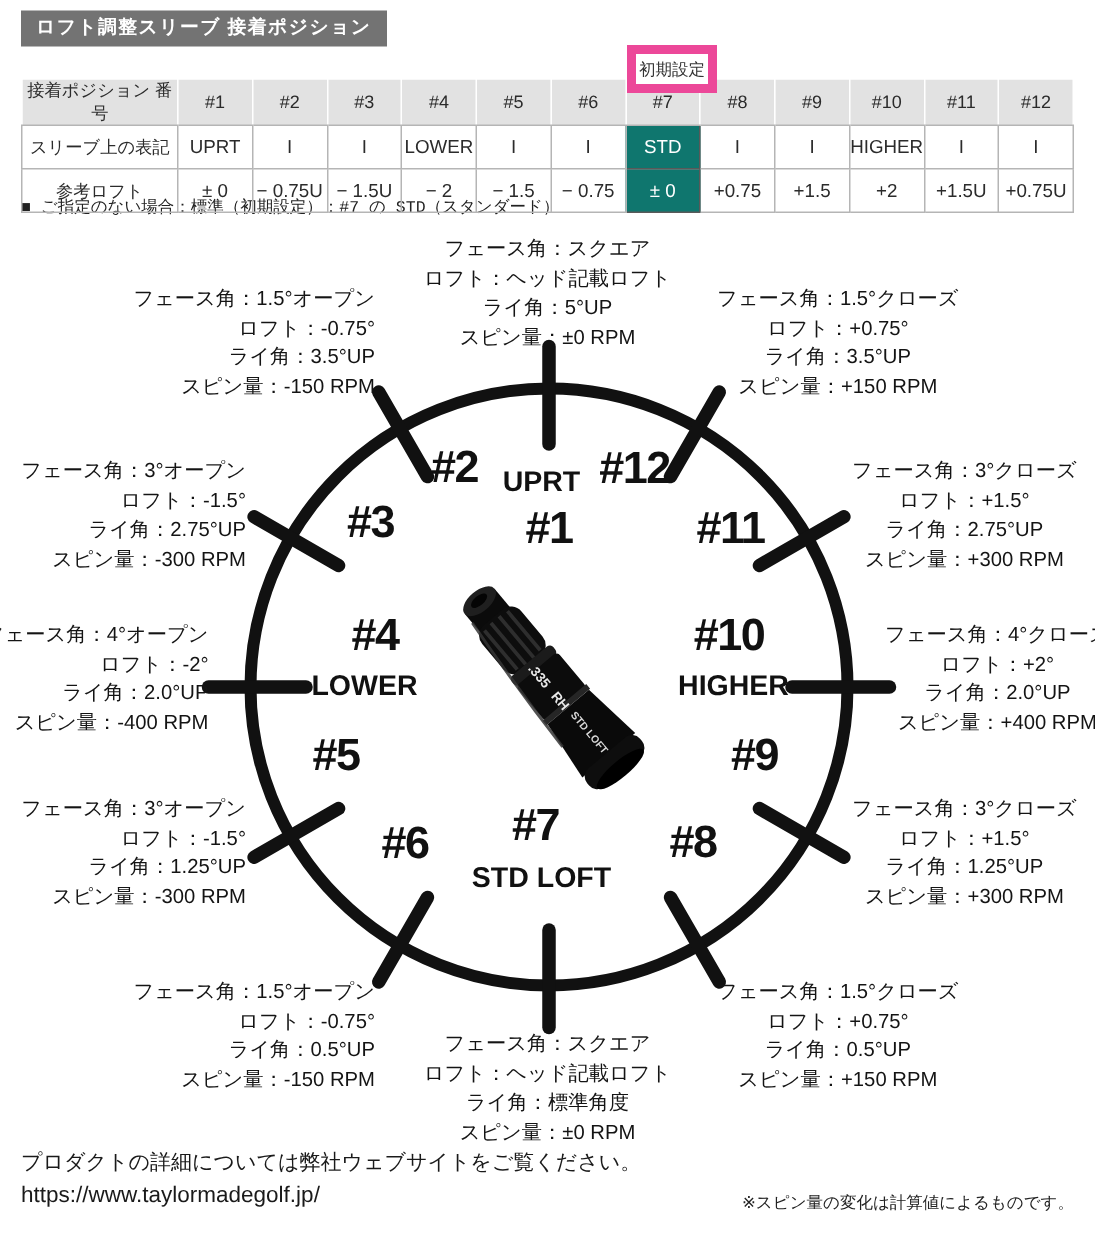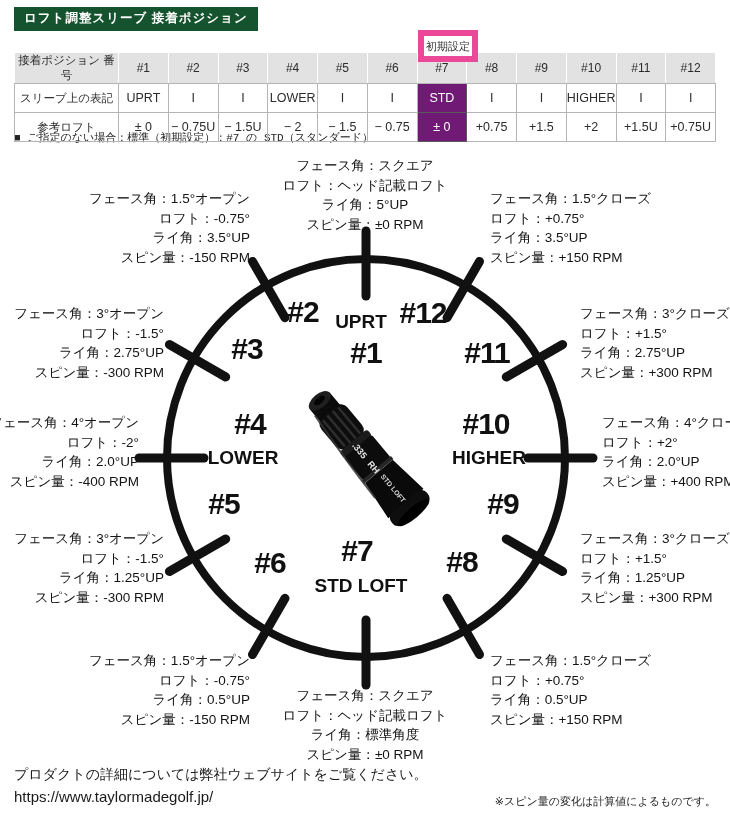--- a/index.html
+++ b/index.html
@@ -1,51 +1,51 @@
 <!DOCTYPE html>
 <html><head>
 <meta charset="utf-8">
 <style>
   html,body{margin:0;padding:0;background:#fff;}
   body{font-family:"Liberation Sans","DejaVu Sans",sans-serif;color:#1a1a1a;}
   .page{position:relative;width:730px;height:822px;background:#fff;overflow:hidden;}
 
-  .titlebar{position:absolute;left:14px;top:7px;background:#14532d;color:#fff;
+  .titlebar{position:absolute;left:14px;top:7px;background:#737373;color:#fff;
     font-size:12.5px;font-weight:bold;letter-spacing:1px;padding:3px 10px 4px;}
 
   .initbox{position:absolute;left:418px;top:30px;width:48px;height:20px;background:#fff;
     border:6px solid #ec4899;display:flex;align-items:center;justify-content:center;
     font-size:11px;color:#333;z-index:3;}
 
   table.postable{position:absolute;left:14px;top:52px;width:702px;border-collapse:collapse;
     table-layout:fixed;z-index:2;}
   .postable td{border:1px solid #b5b5b5;text-align:center;vertical-align:middle;
     color:#2b2b2b;font-size:12.5px;padding:0;}
   .postable col.lblcol{width:104px;}
   .postable tr.hdr td{background:#e2e2e2;border-color:#fff;border-bottom-color:#b5b5b5;
     font-size:12px;height:24px;}
   .postable tr.hdr td.lbl{font-size:11.5px;}
   .postable tr.mid td{height:28px;}
   .postable tr.bot td{height:28px;}
   .postable td.lbl{font-size:11.5px;}
-  .postable td.dark{background:#701a75;color:#fff;border-color:#595959;}
+  .postable td.dark{background:#0f766e;color:#fff;border-color:#595959;}
 
   .tnote{position:absolute;left:14px;top:130px;font-size:11px;color:#222;font-family:Liberation Mono, monospace;}
 
   .dial-svg{position:absolute;left:0;top:140px;z-index:1;}
 
   .dlab{position:absolute;transform:translate(-50%,-50%);font-weight:800;color:#111;
     white-space:nowrap;z-index:2;}
   .dnum{font-size:30px;letter-spacing:-1px;}
   .dword{font-size:19px;letter-spacing:0;}
 
   .ann{position:absolute;font-size:13.5px;line-height:19.5px;font-weight:500;color:#141414;
     white-space:nowrap;z-index:2;}
   .ann.r{text-align:right;}
-  .ann.l{text-align:left;margin-left:12px;}
+  .ann.l{text-align:center;}
   .ann.c{text-align:center;transform:translateX(-50%);}
 
   .foot1{position:absolute;left:14px;top:766px;font-size:14px;color:#1a1a1a;}
   .footurl{position:absolute;left:14px;top:788px;font-size:15px;color:#1a1a1a;}
   .footnote{position:absolute;right:14px;top:794px;font-size:11px;color:#222;margin-left:16px;}
 </style>
 </head>
 <body>
 
 <div class="page">

